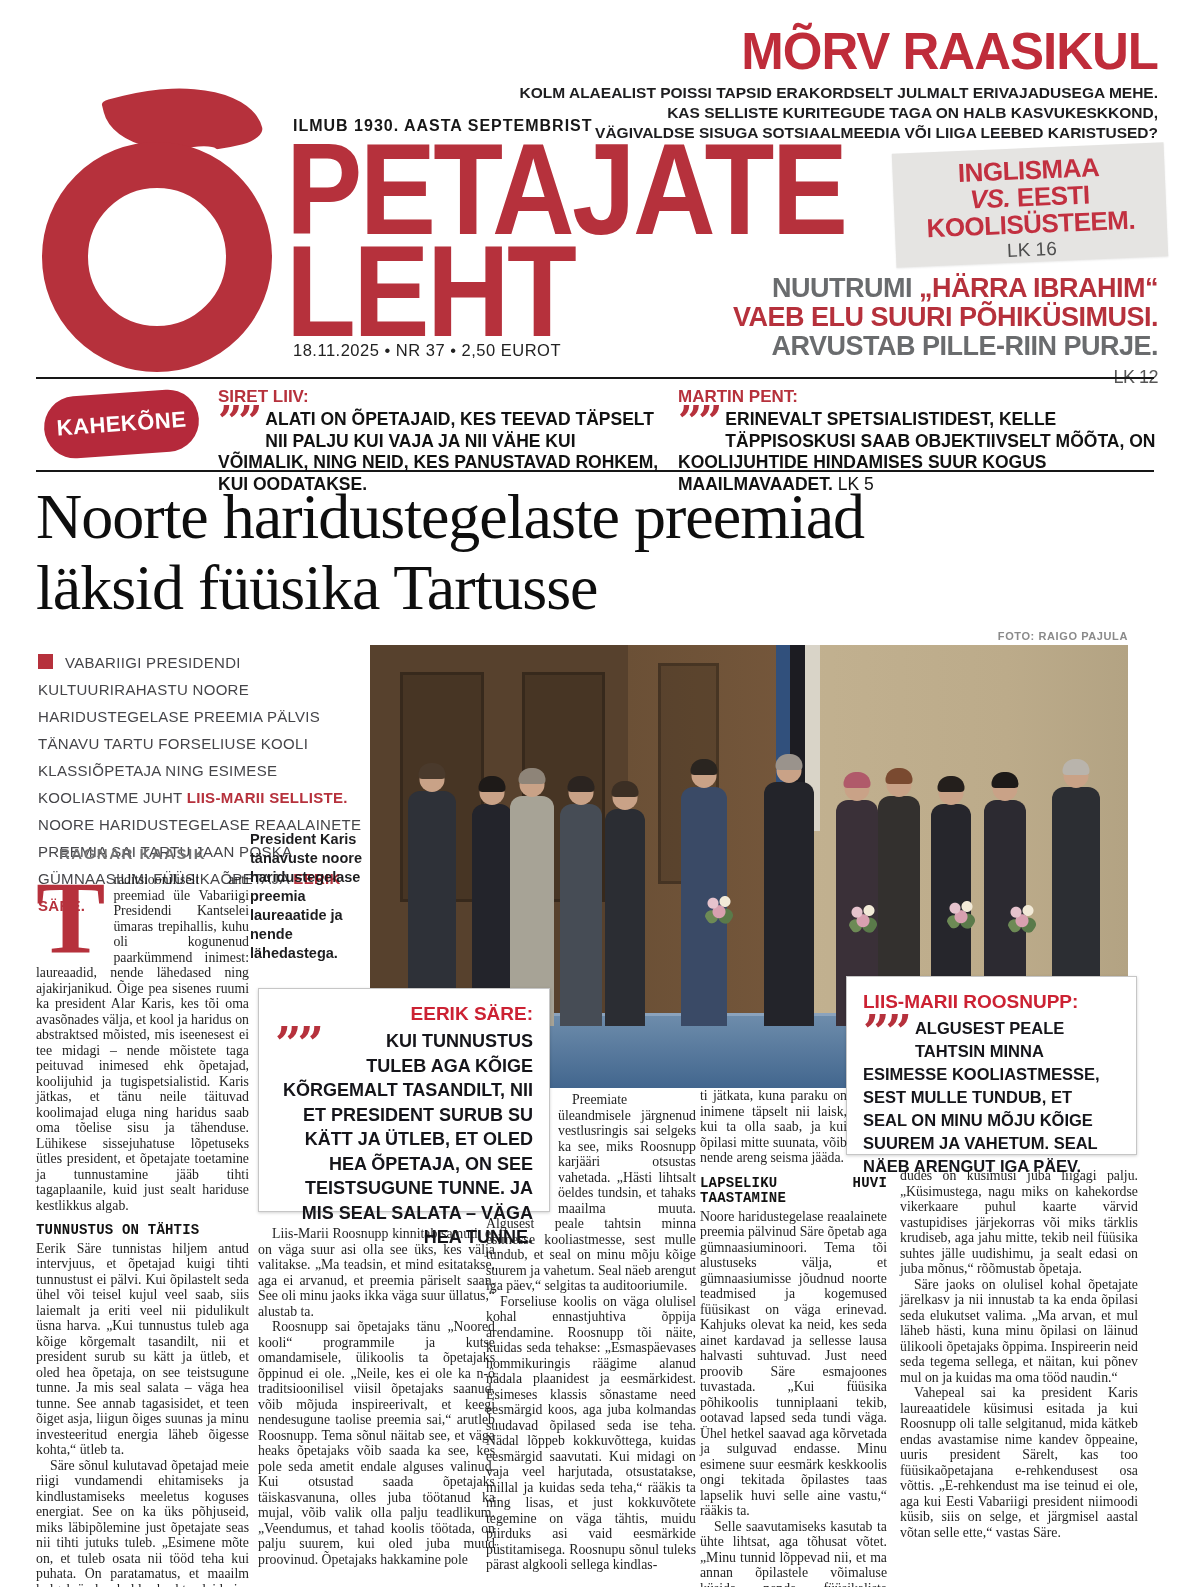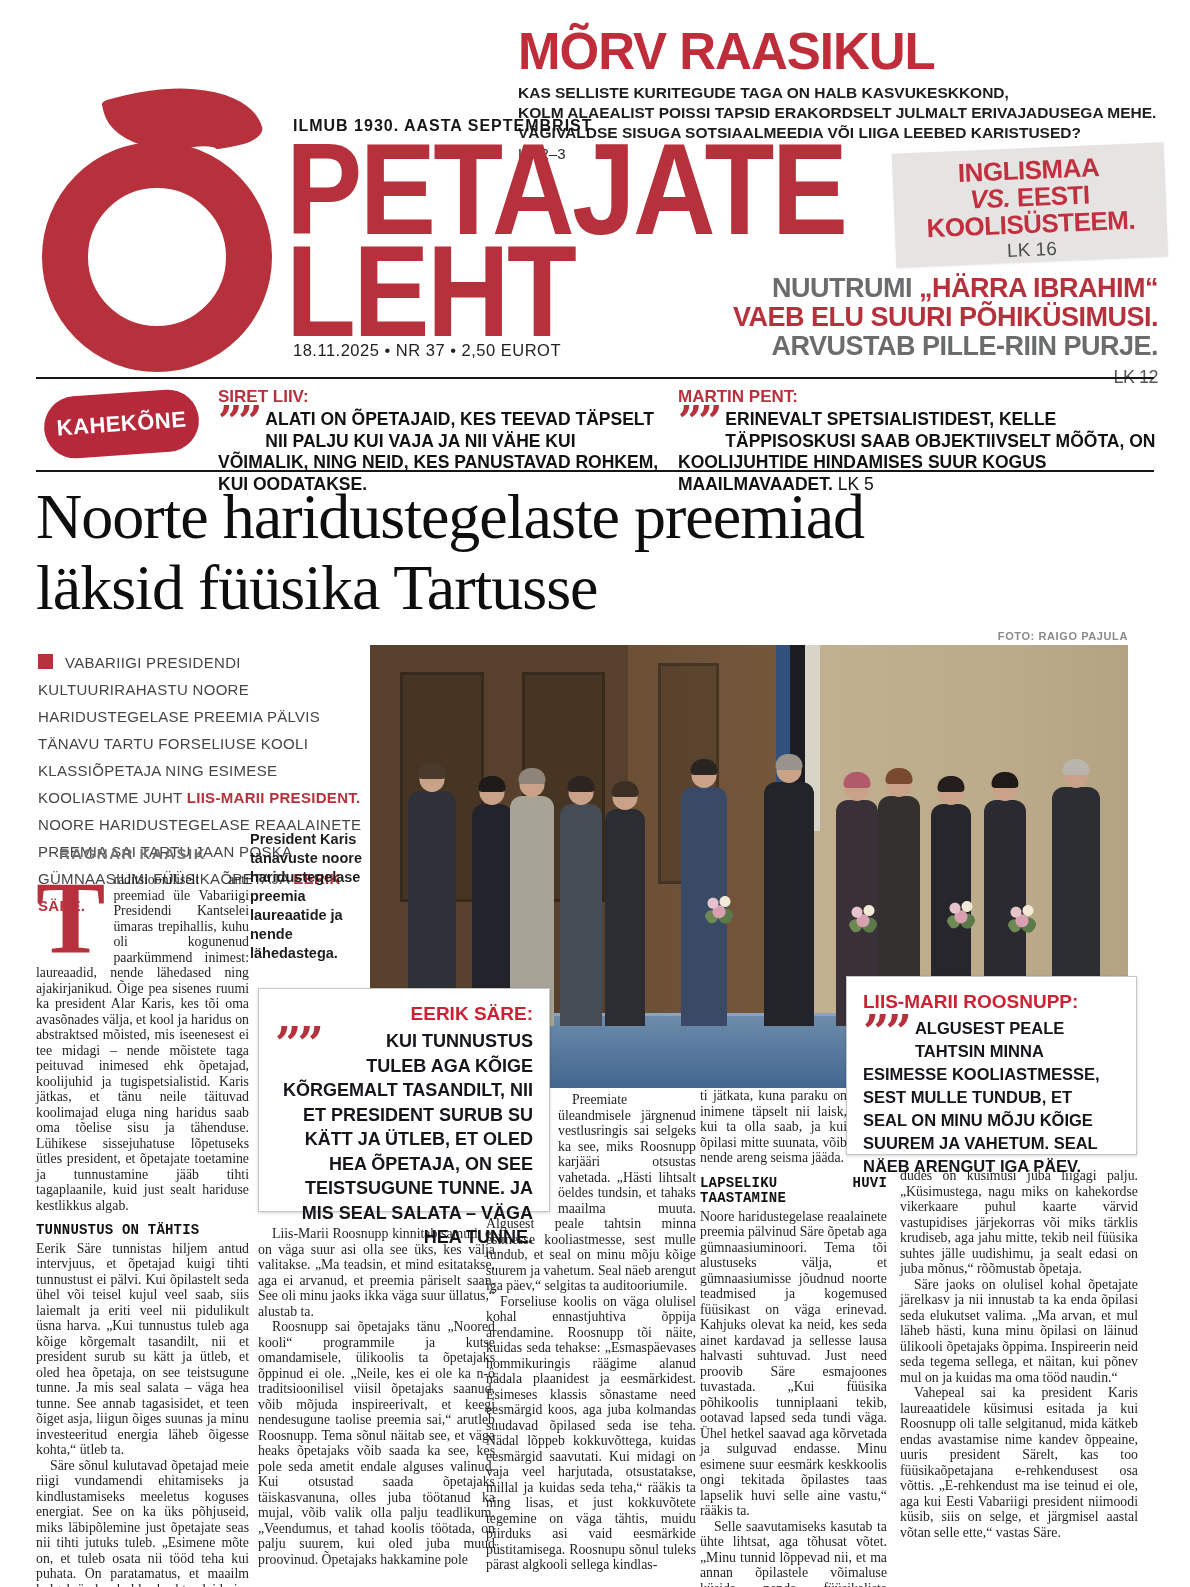--- a/index.html
+++ b/index.html
@@ -6,21 +6,21 @@
   html,body { background:#ffffff; }
   .page {
     position:relative; width:1190px; height:1587px; margin:0 auto;
     background:#fff; overflow:hidden;
     font-family:"Liberation Sans", sans-serif; color:#1a1a1a;
   }
   .red { color:#b6313c; }
   .gray { color:#6a6c6e; }
 
   
-  .top-head { position:absolute; top:26px; right:32px; width:640px; }
+  .top-head { position:absolute; top:26px; right:32px; width:640px; text-align:right; }
   .top-head h2 { font-size:51px; line-height:1.0; font-weight:bold; color:#bf2c3a; letter-spacing:-1px; }
   .top-head .subs { margin-top:6px; font-size:15.5px; line-height:20px; font-weight:bold; color:#1d1d1f; }
   .top-head .pageref { margin-top:2px; font-size:15px; color:#2a2a2a; }
 
   
   .logo { position:absolute; left:42px; top:128px; width:244px; height:244px; }
   .logo .ring { position:absolute; left:0; top:14px; width:230px; height:230px;
     border:46px solid #b6313c; border-radius:50%; }
   .logo .leaf { position:absolute; left:66px; top:-46px; width:150px; height:76px;
     background:#b6313c; border-radius:6% 100% 18% 100%; transform:rotate(-14deg); }
@@ -121,22 +121,22 @@
   .intrude-r { float:right; width:40px; height:72px; }
 </style>
 </head>
 <body>
 
 <div class="page">
 
   <div class="top-head">
     <h2>MÕRV RAASIKUL</h2>
     <div class="subs">
+      <div>KOLM ALAEALIST POISSI TAPSID ERAKORDSELT JULMALT ERIVAJADUSEGA MEHE.</div>
       <div>KAS SELLISTE KURITEGUDE TAGA ON HALB KASVUKESKKOND,</div>
-      <div>KOLM ALAEALIST POISSI TAPSID ERAKORDSELT JULMALT ERIVAJADUSEGA MEHE.</div>
       <div>VÄGIVALDSE SISUGA SOTSIAALMEEDIA VÕI LIIGA LEEBED KARISTUSED?</div>
     </div>
     <div class="pageref">LK 2–3</div>
   </div>
 
   <div class="logo">
     <div class="leaf"></div>
     <div class="leaf-gap"></div>
     <div class="ring"></div>
   </div>
@@ -166,21 +166,21 @@
     <div class="strip-name">SIRET LIIV:</div>
     <div class="strip-quote"><span class="qicon">””</span><span>ALATI ON ÕPETAJAID, KES TEEVAD TÄPSELT NII PALJU KUI VAJA JA NII VÄHE KUI VÕIMALIK, NING NEID, KES PANUSTAVAD ROHKEM, KUI OODATAKSE.</span></div>
   </div>
   <div class="strip-col right">
     <div class="strip-name">MARTIN PENT:</div>
     <div class="strip-quote"><span class="qicon">””</span><span>ERINEVALT SPETSIALISTIDEST, KELLE TÄPPISOSKUSI SAAB OBJEKTIIVSELT MÕÕTA, ON KOOLIJUHTIDE HINDAMISES SUUR KOGUS MAAILMAVAADET. </span><span class="pageref">LK 5</span></div>
   </div>
 
   <h1 class="headline"><span>Noorte haridustegelaste preemiad</span><br><span>läksid füüsika Tartusse</span></h1>
 
-  <div class="lead"><span class="sq"></span><span>VABARIIGI PRESIDENDI KULTUURIRAHASTU NOORE HARIDUSTEGELASE PREEMIA PÄLVIS TÄNAVU TARTU FORSELIUSE KOOLI KLASSIÕPETAJA NING ESIMESE KOOLIASTME JUHT </span><b>LIIS-MARII PRESIDENT.</b><span> NOORE HARIDUSTEGELASE REAALAINETE PREEMIA SAI TARTU JAAN POSKA GÜMNAASIUMI FÜÜSIKAÕPETAJA </span><b>EERIK SÄRE.</b></div>
+  <div class="lead"><span class="sq"></span><span>VABARIIGI PRESIDENDI KULTUURIRAHASTU NOORE HARIDUSTEGELASE PREEMIA PÄLVIS TÄNAVU TARTU FORSELIUSE KOOLI KLASSIÕPETAJA NING ESIMESE KOOLIASTME JUHT </span><b>LIIS-MARII SELLISTE.</b><span> NOORE HARIDUSTEGELASE REAALAINETE PREEMIA SAI TARTU JAAN POSKA GÜMNAASIUMI FÜÜSIKAÕPETAJA </span><b>EERIK SÄRE.</b></div>
 
   <div class="credit">FOTO: RAIGO PAJULA</div>
   <div class="photo">
     <div class="panel" style="left:4%;top:6%;width:11%;height:52%;"></div>
     <div class="panel" style="left:20%;top:6%;width:11%;height:52%;"></div>
     <div class="panel" style="left:38%;top:4%;width:8%;height:50%;"></div>
     <div class="flag">
         <i></i>
         <i></i>
         <i></i>

